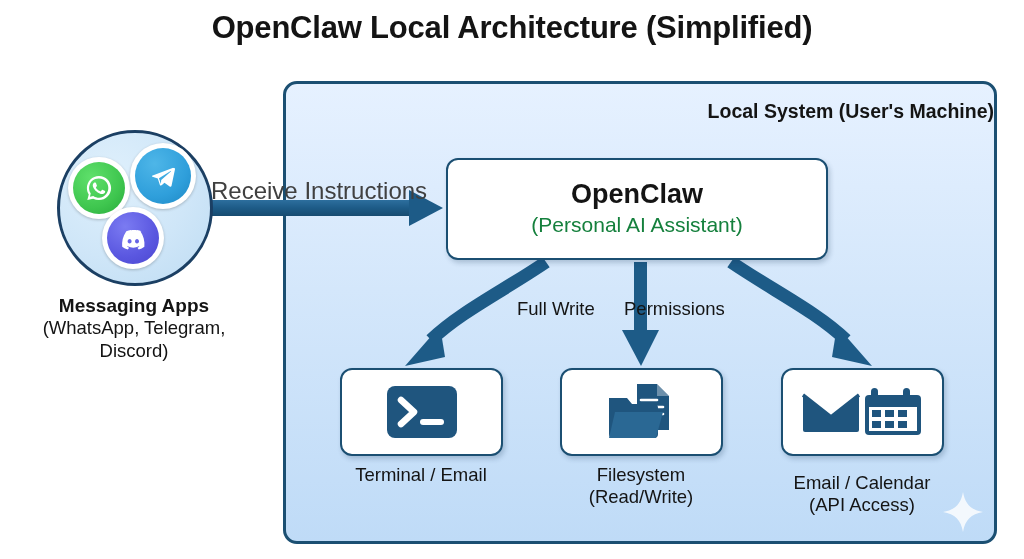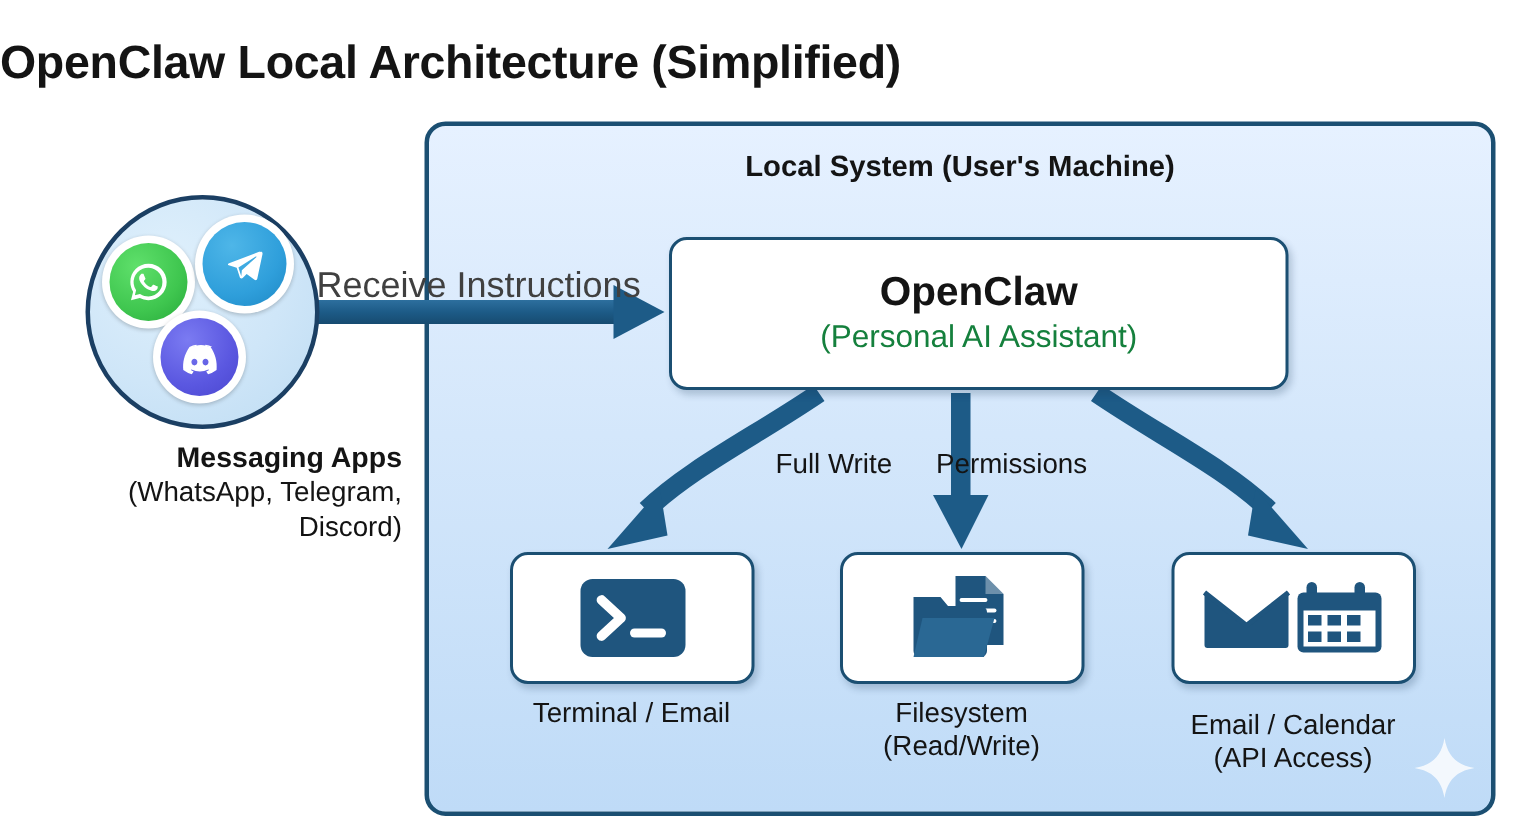--- a/index.html
+++ b/index.html
@@ -16,22 +16,23 @@
     width: 1024px;
     height: 559px;
     background: #ffffff;
     overflow: hidden;
   }
 
   
   #page-title {
     position: absolute;
     left: 0;
-    top: 24px;
+    top: 10px;
     width: 1024px;
+    text-align: center;
     font-size: 31px;
     font-weight: bold;
     letter-spacing: -0.2px;
     color: #141414;
   }
 
   
   #local-system-panel {
     position: absolute;
     left: 283px;
@@ -41,21 +42,21 @@
     border: 3px solid #1b4f72;
     border-radius: 14px;
     background: linear-gradient(180deg, #e6f1ff 0%, #d4e7fb 45%, #bfdbf7 100%);
     box-sizing: border-box;
   }
   #local-system-title {
     position: absolute;
     left: 0;
     top: 16px;
     width: 100%;
-    text-align: center;
+    text-align: right;
     font-size: 19.5px;
     font-weight: bold;
     color: #141414;
   }
   #sparkle-icon {
     position: absolute;
     right: 10px;
     bottom: 8px;
     width: 42px;
     height: 42px;
@@ -104,21 +105,21 @@
   #discord-disc {
     width: 52px; height: 52px;
     background: radial-gradient(circle at 35% 28%, #7b7bf2 0%, #5a57e0 60%, #4a46cf 100%);
   }
 
   #messaging-label {
     position: absolute;
     left: 0;
     top: 294px;
     width: 268px;
-    text-align: right;
+    text-align: center;
     line-height: 1.22;
   }
   #messaging-label-title {
     font-size: 19px;
     font-weight: bold;
     color: #141414;
     display: block;
   }
   #messaging-label-sub {
     font-size: 18.5px;
@@ -159,21 +160,21 @@
     width: 1024px;
     height: 559px;
     pointer-events: none;
   }
 
   
   #openclaw-node {
     position: absolute;
     left: 446px;
     top: 158px;
-    width: 413px;
+    width: 382px;
     height: 102px;
     background: #ffffff;
     border: 2.5px solid #1b4f72;
     border-radius: 12px;
     box-shadow: 2px 3px 5px rgba(20,50,80,0.22);
     box-sizing: border-box;
     display: flex;
     flex-direction: column;
     align-items: center;
     justify-content: center;

